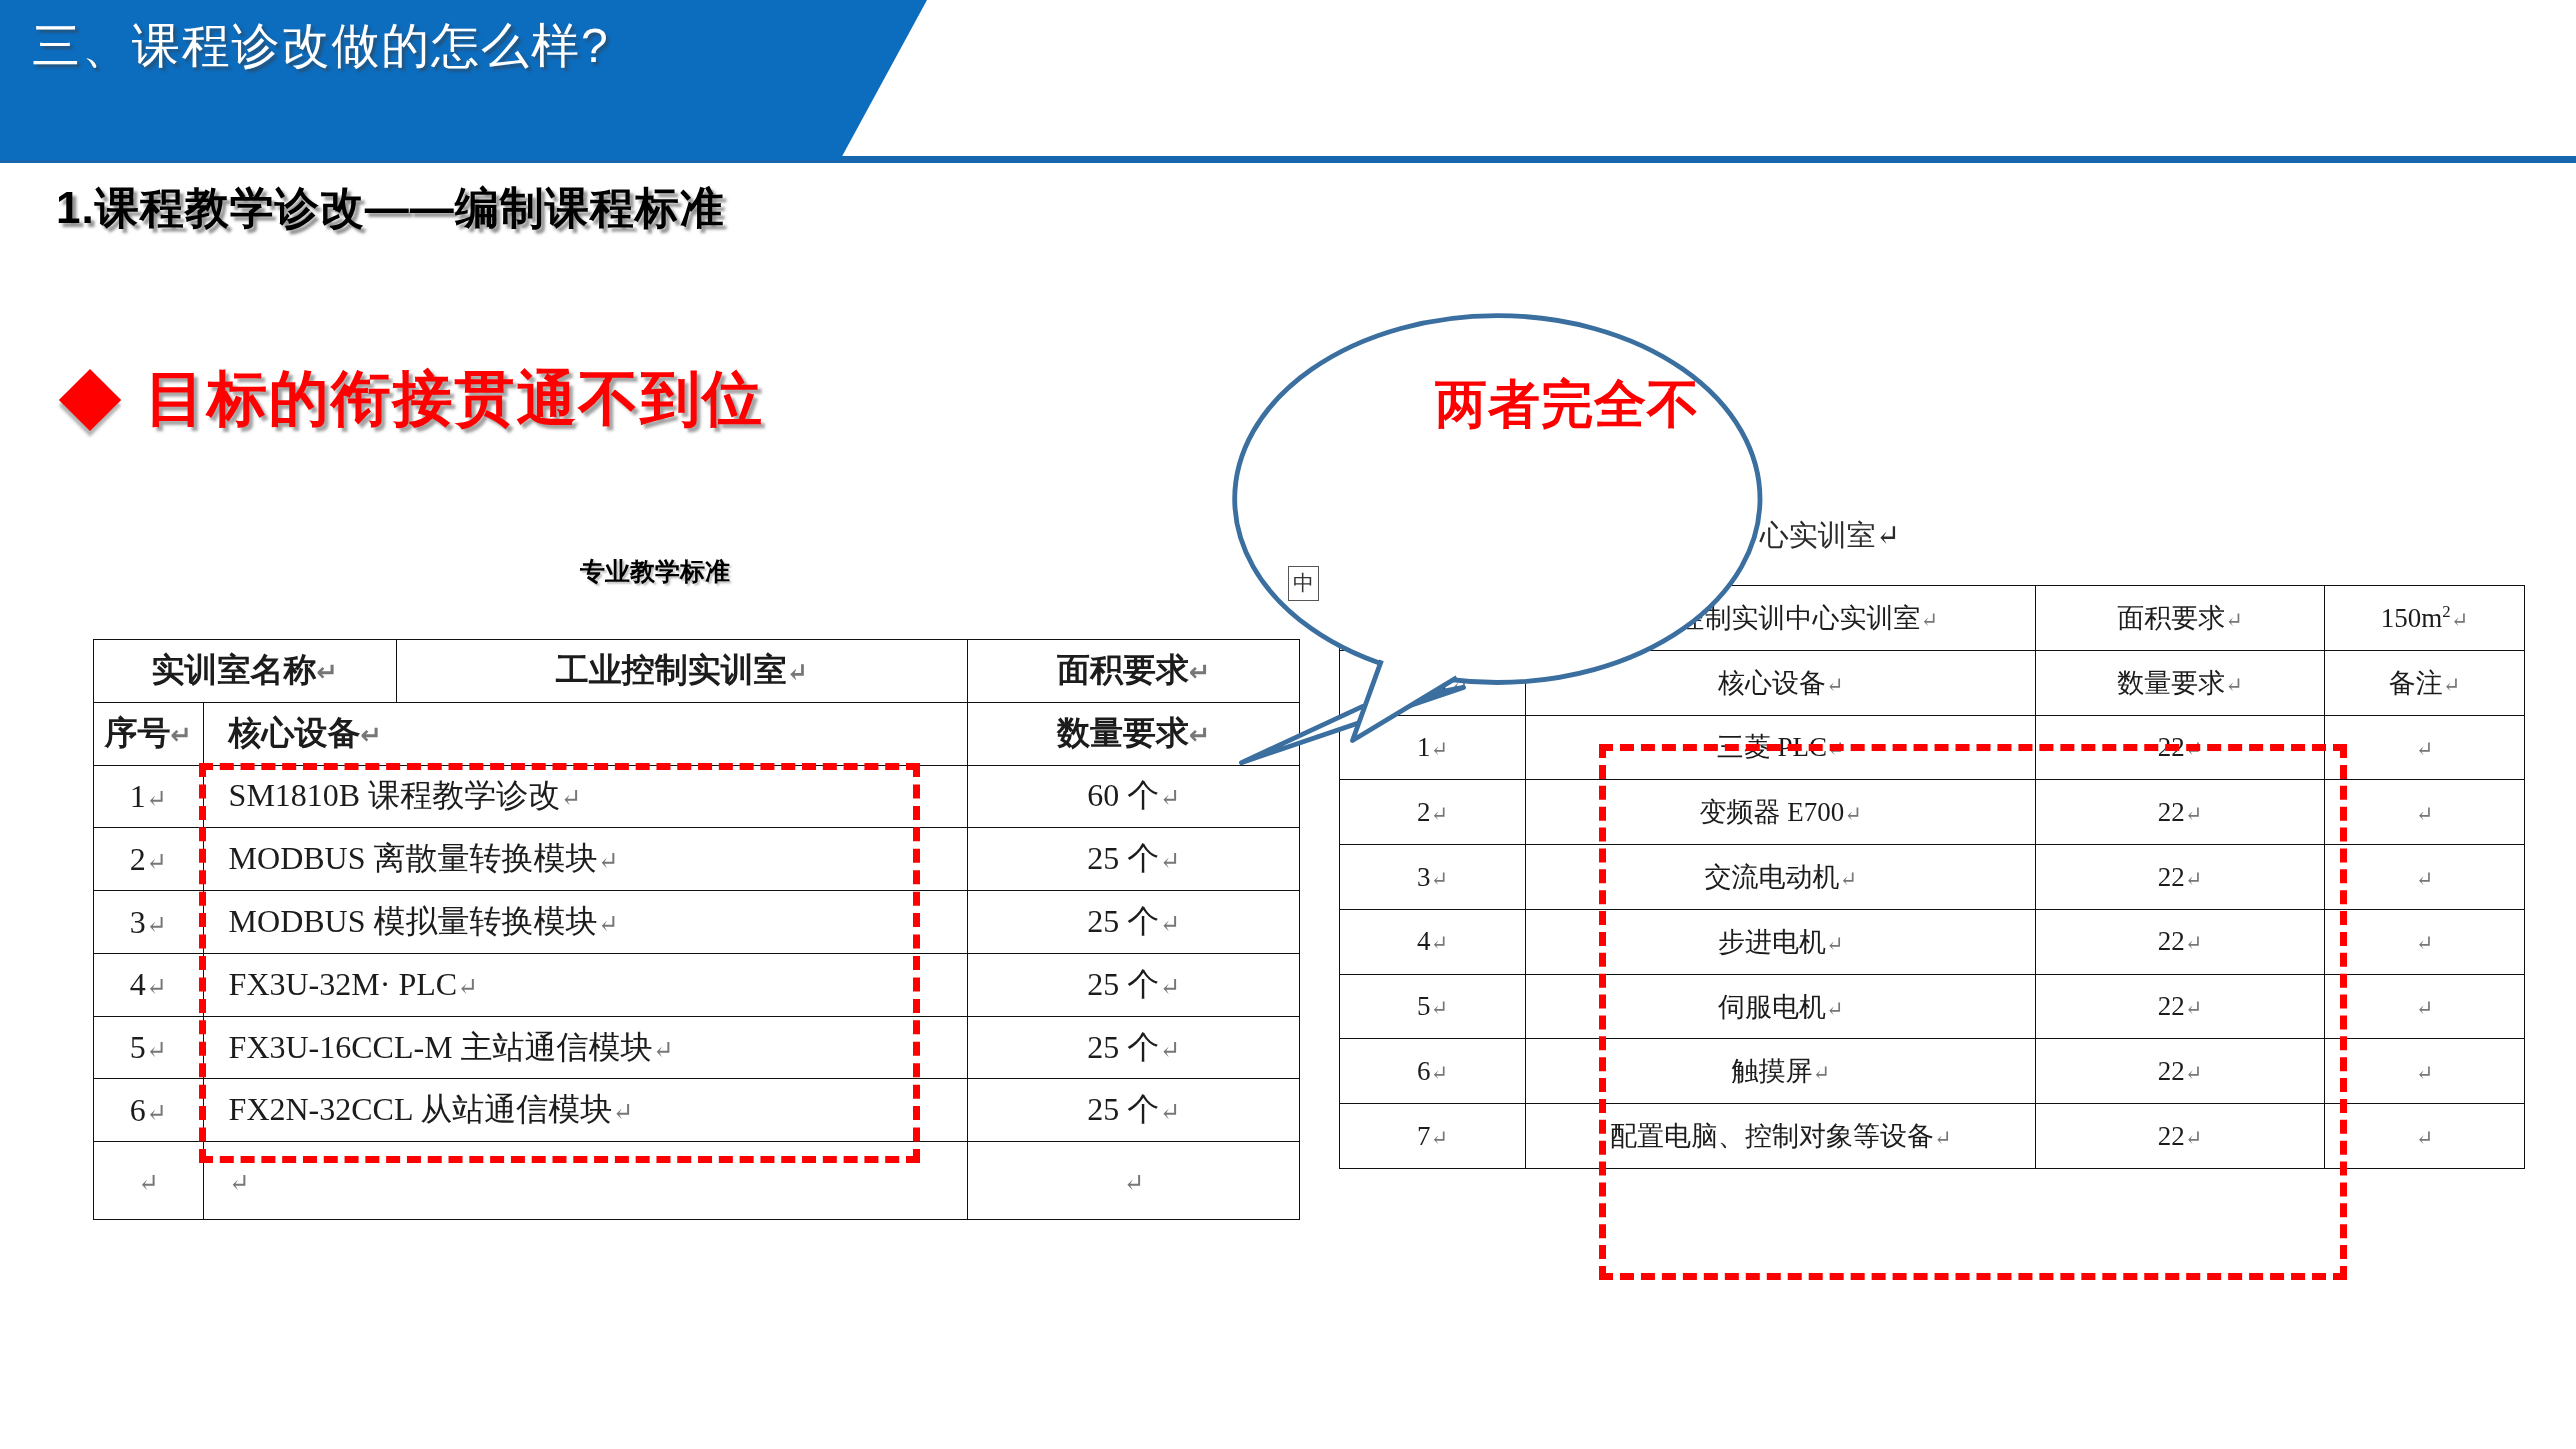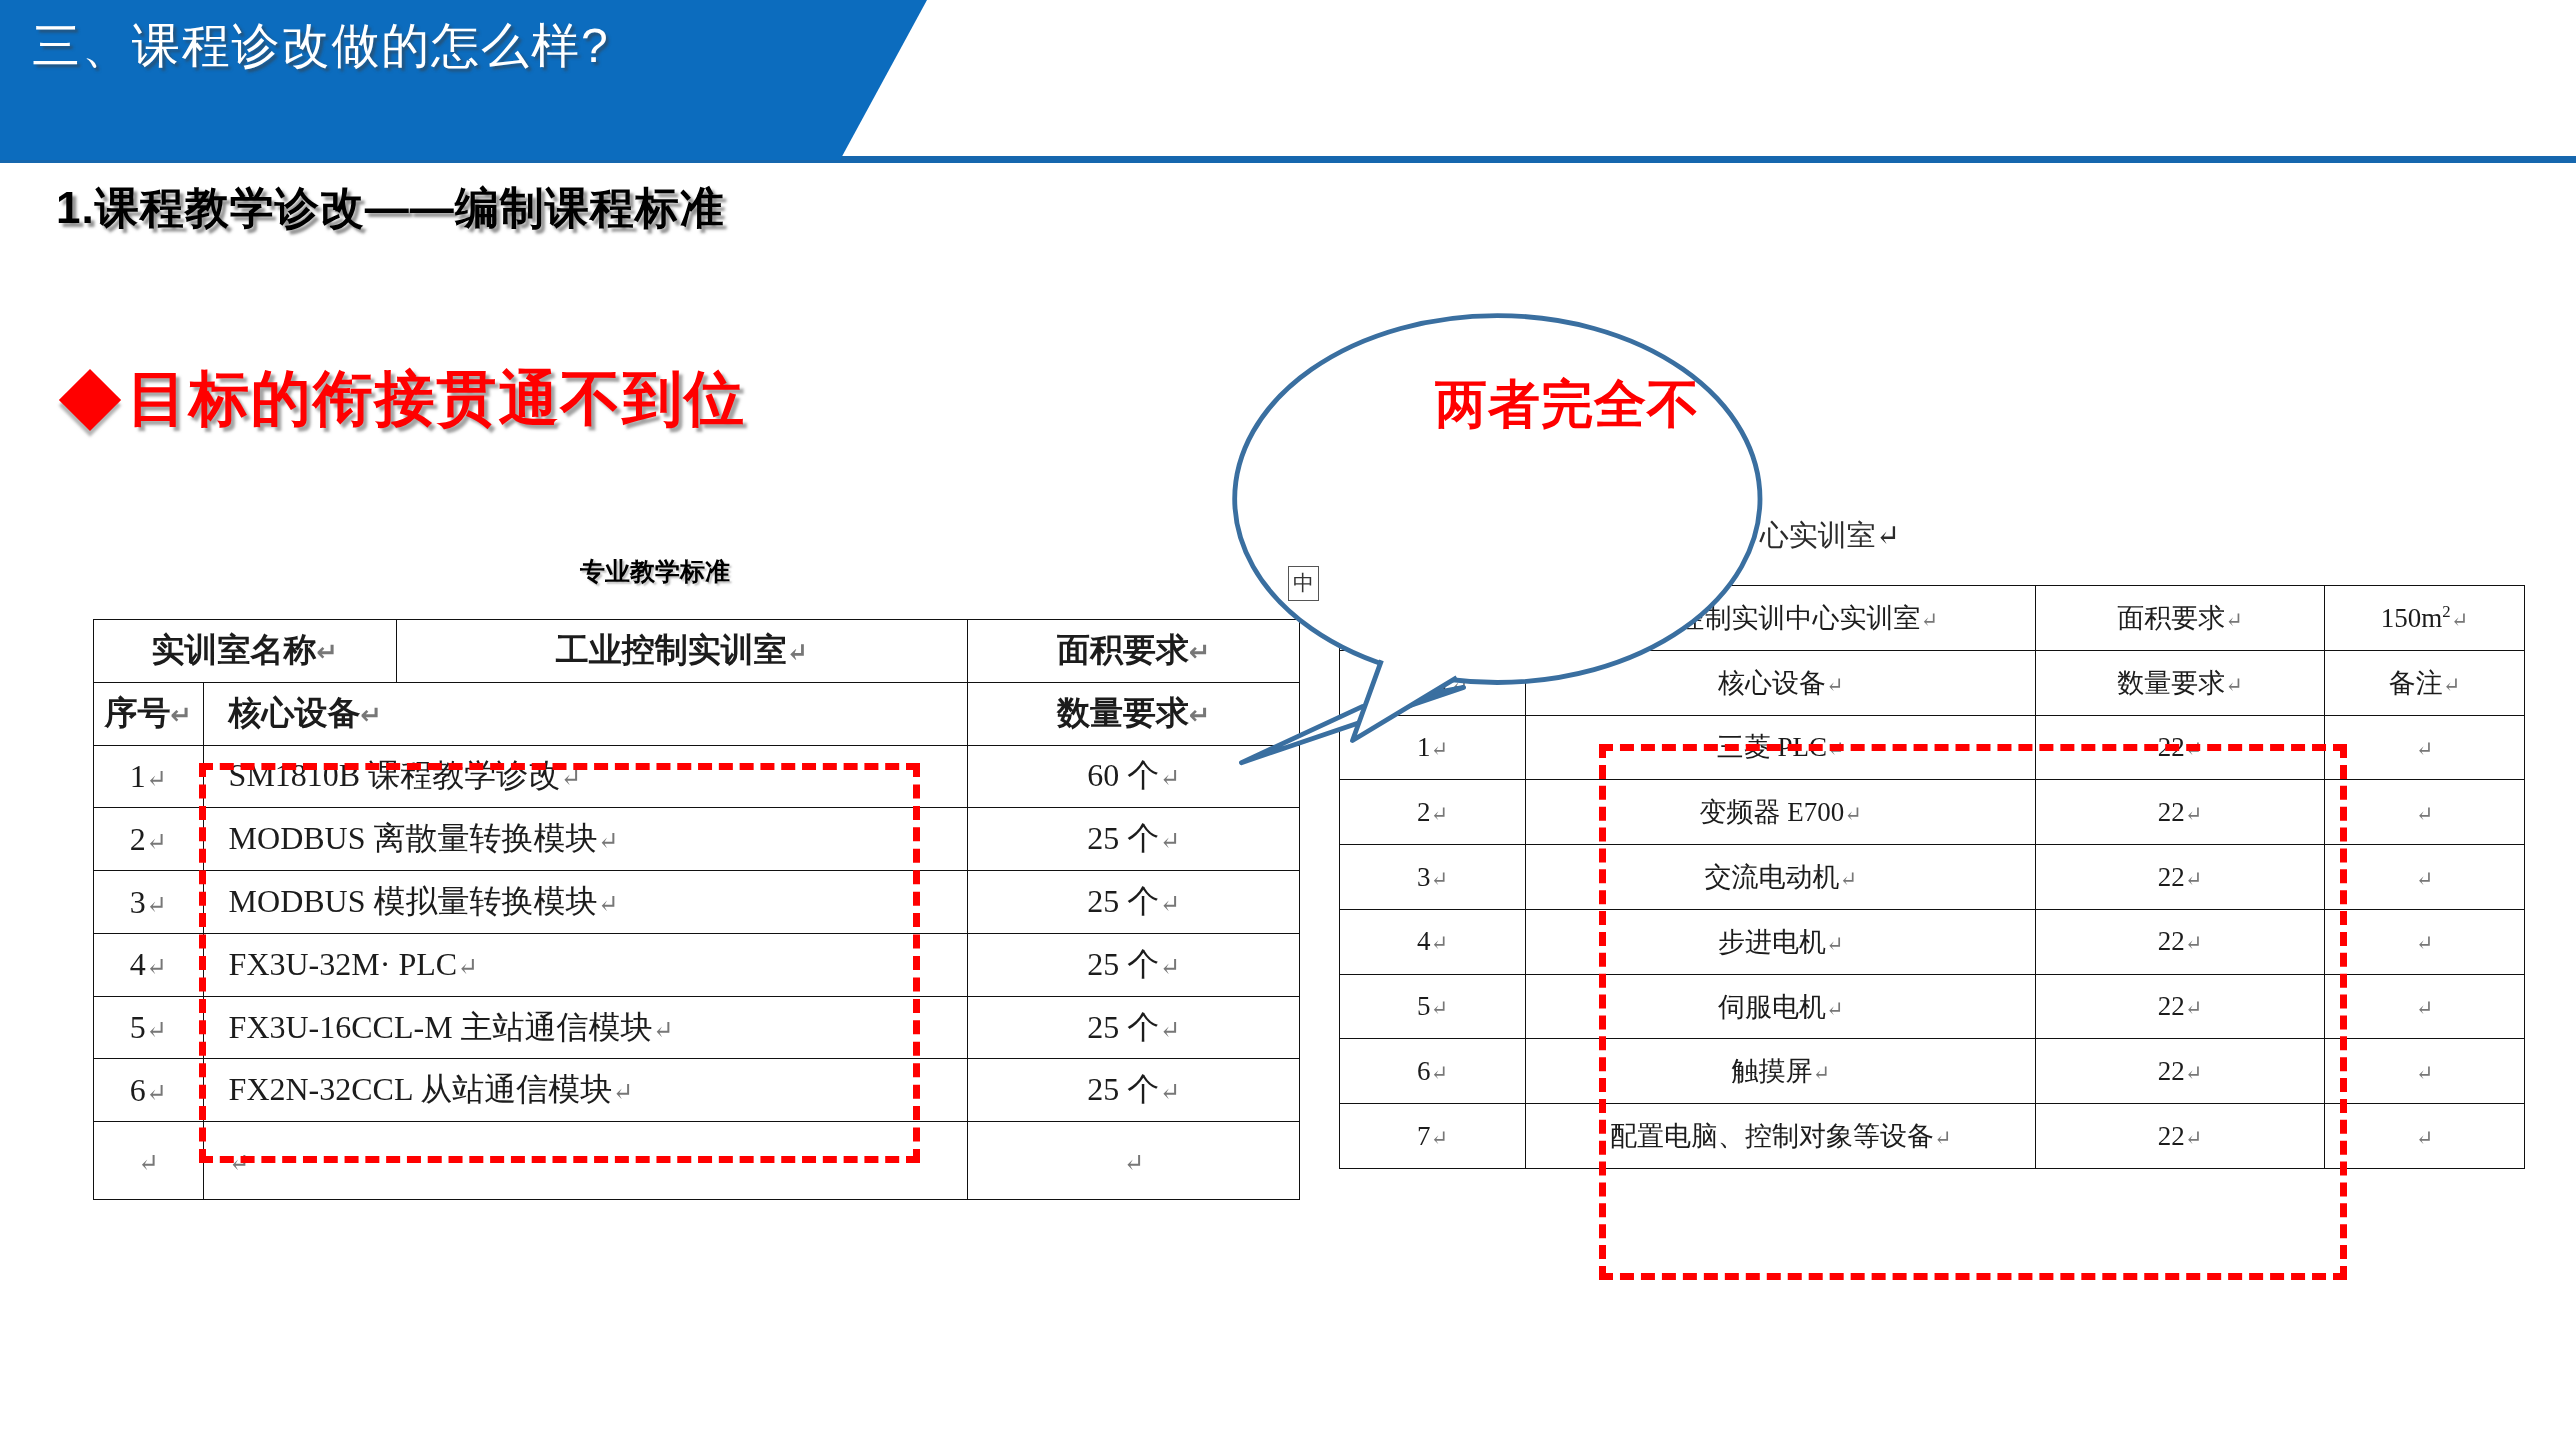--- a/index.html
+++ b/index.html
@@ -38,21 +38,21 @@
   .main-heading{
     position:absolute;left:56px;top:179px;
     font-size:44px;font-weight:bold;color:#000000;
     letter-spacing:1px;white-space:nowrap;
     text-shadow:3.9px 3.9px 2.9px rgba(110,110,110,.75);
   }
 
   
   .bullet-row{
     position:absolute;left:68px;top:359px;
-    display:flex;align-items:center;gap:15px;white-space:nowrap;
+    display:flex;align-items:center;gap:33px;white-space:nowrap;
   }
   .bullet-diamond{
     width:44px;height:44px;background:#FF0000;
     transform:rotate(45deg);
     box-shadow:3.9px 3.9px 2.9px rgba(130,130,130,.6);
   }
   .bullet-text{
     font-size:60px;font-weight:bold;color:#FF0000;
     letter-spacing:1.9px;
     text-shadow:3.9px 3.9px 2.9px rgba(140,140,140,.8);
@@ -85,21 +85,21 @@
   .wtable td{
     border:1.9px solid #111;
     text-align:center;
     vertical-align:middle;
     color:#1c1c1c;
     padding:1.9px 5.8px;
   }
   .pil{color:#777;font-size:.78em;}
 
   
-  #tbl-left{left:93px;top:619px;width:1207px;}
+  #tbl-left{left:93px;top:639px;width:1207px;}
   #tbl-left td{font-size:32px;height:58px;}
   #tbl-left td.c-no{width:97px;}
   #tbl-left td.c-dev{width:734px;text-align:left;padding-left:25px;}
   #tbl-left td.c-qty{width:319px;}
   #tbl-left td.hd{font-weight:bold;font-family:"Liberation Sans","DejaVu Sans",sans-serif;font-size:33px;}
   #tbl-left td.hd-name{text-align:center;}
   #tbl-left td.hd-room{font-weight:bold;font-family:"Liberation Serif","DejaVu Serif",serif;}
   #tbl-left td.hd-left{text-align:left;padding-left:25px;}
   #tbl-left tr.blank td{height:73px;}
 

